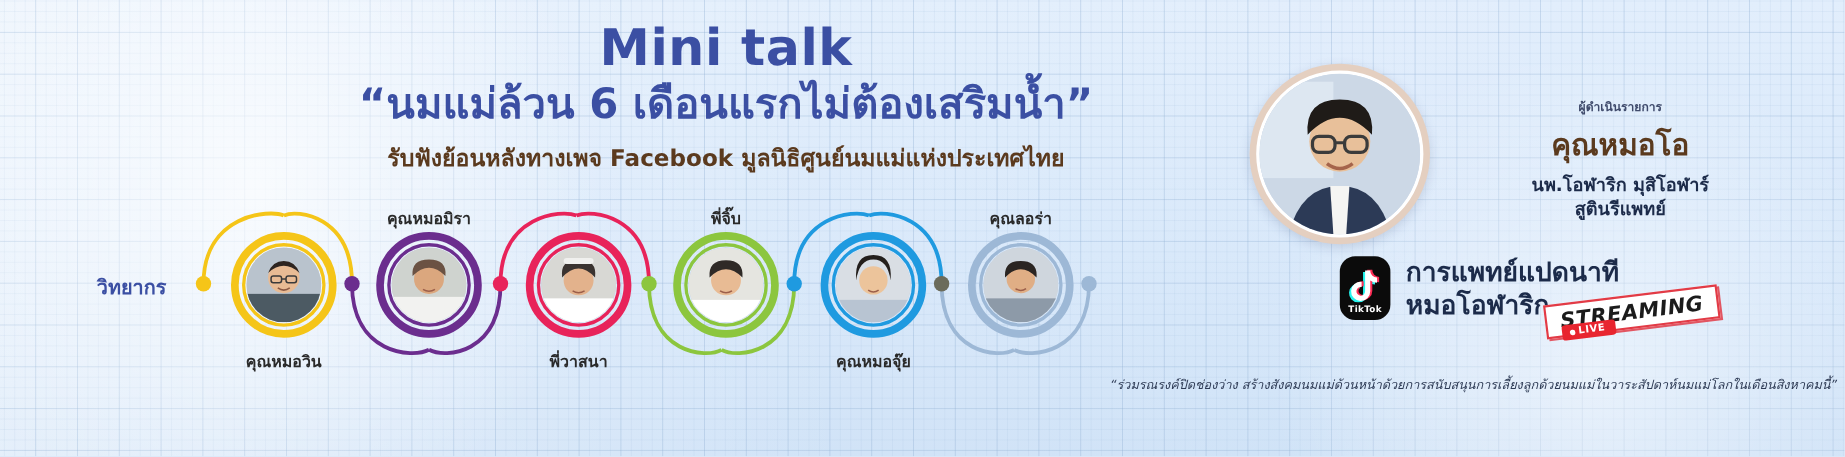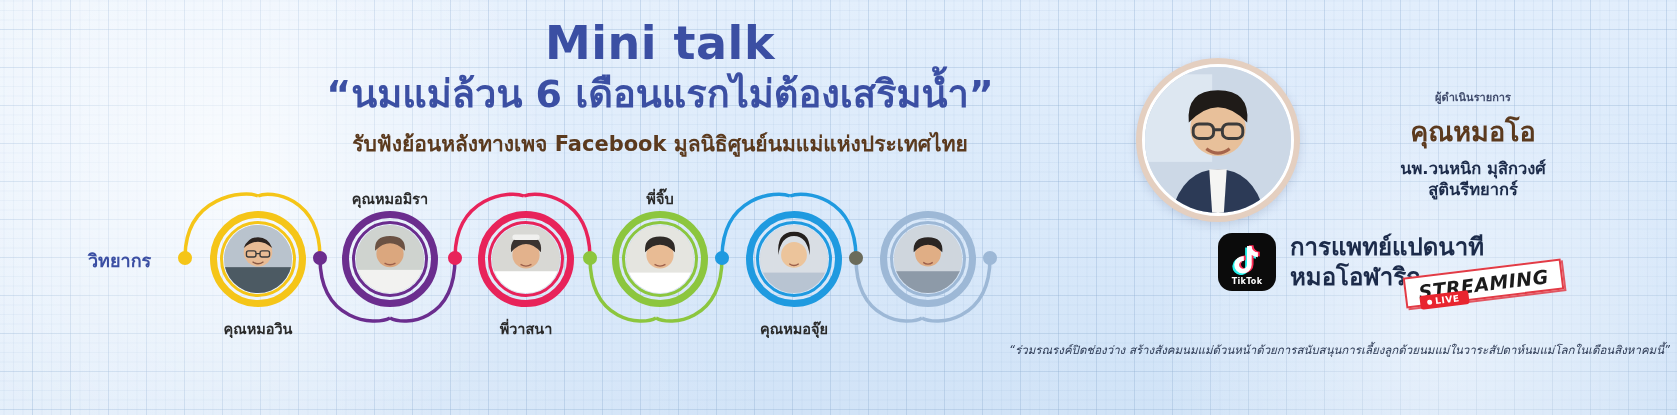--- a/index.html
+++ b/index.html
@@ -115,21 +115,21 @@
   }
   .host-text { position: absolute; left: 1308px; top: 88px; width: 330px; text-align: center; }
   .host-role { font-size: 11px; color: #3f4a6b; font-weight: 600; }
   .host-name { font-size: 27px; font-weight: bold; color: #5b3a1e; margin-top: 4px; }
   .host-real { font-size: 16.5px; font-weight: bold; color: #1c2b4a; margin-top: 5px; line-height: 1.3; }
   .host-spec { font-size: 16.5px; font-weight: bold; color: #1c2b4a; line-height: 1.3; }
 
   
   .tiktok-row { position: absolute; left: 1218px; top: 232px; display: flex; align-items: center; gap: 14px; }
   .tiktok-logo {
-    width: 58px; height: 58px; border-radius: 14px; background: #0b0b0b;
+    width: 46px; height: 58px; border-radius: 14px; background: #0b0b0b;
     position: relative; display: flex; align-items: center; justify-content: center;
     flex-direction: column;
   }
   .tiktok-label { color: #fff; font-size: 8px; font-weight: bold; position: absolute; bottom: 5px; letter-spacing: .3px; }
   .tiktok-text { font-size: 24px; font-weight: bold; color: #1c2b4a; line-height: 1.25; white-space: nowrap; }
 
   .streaming-badge {
     position: absolute; left: 1404px; top: 268px;
     transform: rotate(-7deg);
     background: #ffffff;
@@ -278,20 +278,21 @@
           <circle cx="50" cy="44" r="19" fill="#ecc49b"></circle>
           <path d="M27 44 q4 -28 23 -28 q19 0 23 28 q3 -34 -23 -34 q-26 0 -23 34z" fill="#241f1c"></path>
           <path d="M43 57 q7 5 14 0" stroke="#9c5f4a" stroke-width="2" fill="none"></path>
         </svg>
       </div>
     </div>
     <div class="name name-bot" style="top:106px;">คุณหมอจุ๊ย</div>
   </div>
 
   <div class="speaker" style="left:868px; top:211px;">
+    <div class="name name-top" style="top:-24px;">คุณลอร่า</div>
     <div class="ring" style="--c:#9db8d6">
       <div class="outer"></div>
         <div class="inner"></div>
       <div class="photo">
         <svg class="face" viewBox="0 0 100 100">
           <rect width="100" height="100" fill="#cfd6dd"></rect>
           <rect y="68" width="100" height="32" fill="#8d9aa8"></rect>
           <circle cx="50" cy="42" r="19" fill="#e0ae85"></circle>
           <path d="M29 40 q21 -22 42 0 q2 -22 -21 -22 q-23 0 -21 22z" fill="#2b2522"></path>
           <path d="M43 55 q7 5 14 0" stroke="#9c5f4a" stroke-width="2" fill="none"></path>
@@ -313,22 +314,22 @@
         <rect x="53" y="39" width="14" height="10" rx="4" fill="none" stroke="#3b3b3b" stroke-width="2"></rect>
         <path d="M47 43 h6" stroke="#3b3b3b" stroke-width="2"></path>
         <path d="M42 56 q8 6 16 0" stroke="#a5644b" stroke-width="2.2" fill="none"></path>
       </svg>
     </div>
   </div>
 
   <div class="host-text">
     <div class="host-role">ผู้ดำเนินรายการ</div>
     <div class="host-name">คุณหมอโอ</div>
-    <div class="host-real">นพ.วนหนิก มุสิกวงศ์</div>
-    <div class="host-spec">สูตินรีทยากร์</div>
+    <div class="host-real">นพ.โอฬาริก มุสิโอฬาร์</div>
+    <div class="host-spec">สูตินรีแพทย์</div>
   </div>
 
   <div class="tiktok-row">
     <div class="tiktok-logo">
       <svg width="30" height="32" viewBox="0 0 32 34" style="margin-bottom:6px;">
         <path d="M21 3 h-5 v20.2 a4.2 4.2 0 1 1 -3.4 -4.1 v-5.1 a9.3 9.3 0 1 0 8.4 9.2 V12.8 a11 11 0 0 0 6.6 2.2 V9.9 A6.6 6.6 0 0 1 21 3z" fill="#25F4EE" transform="translate(-2,1.6)"></path>
         <path d="M21 3 h-5 v20.2 a4.2 4.2 0 1 1 -3.4 -4.1 v-5.1 a9.3 9.3 0 1 0 8.4 9.2 V12.8 a11 11 0 0 0 6.6 2.2 V9.9 A6.6 6.6 0 0 1 21 3z" fill="#FE2C55" transform="translate(2,-0.6)"></path>
         <path d="M21 3 h-5 v20.2 a4.2 4.2 0 1 1 -3.4 -4.1 v-5.1 a9.3 9.3 0 1 0 8.4 9.2 V12.8 a11 11 0 0 0 6.6 2.2 V9.9 A6.6 6.6 0 0 1 21 3z" fill="#ffffff"></path>
       </svg>
       <span class="tiktok-label">TikTok</span>

